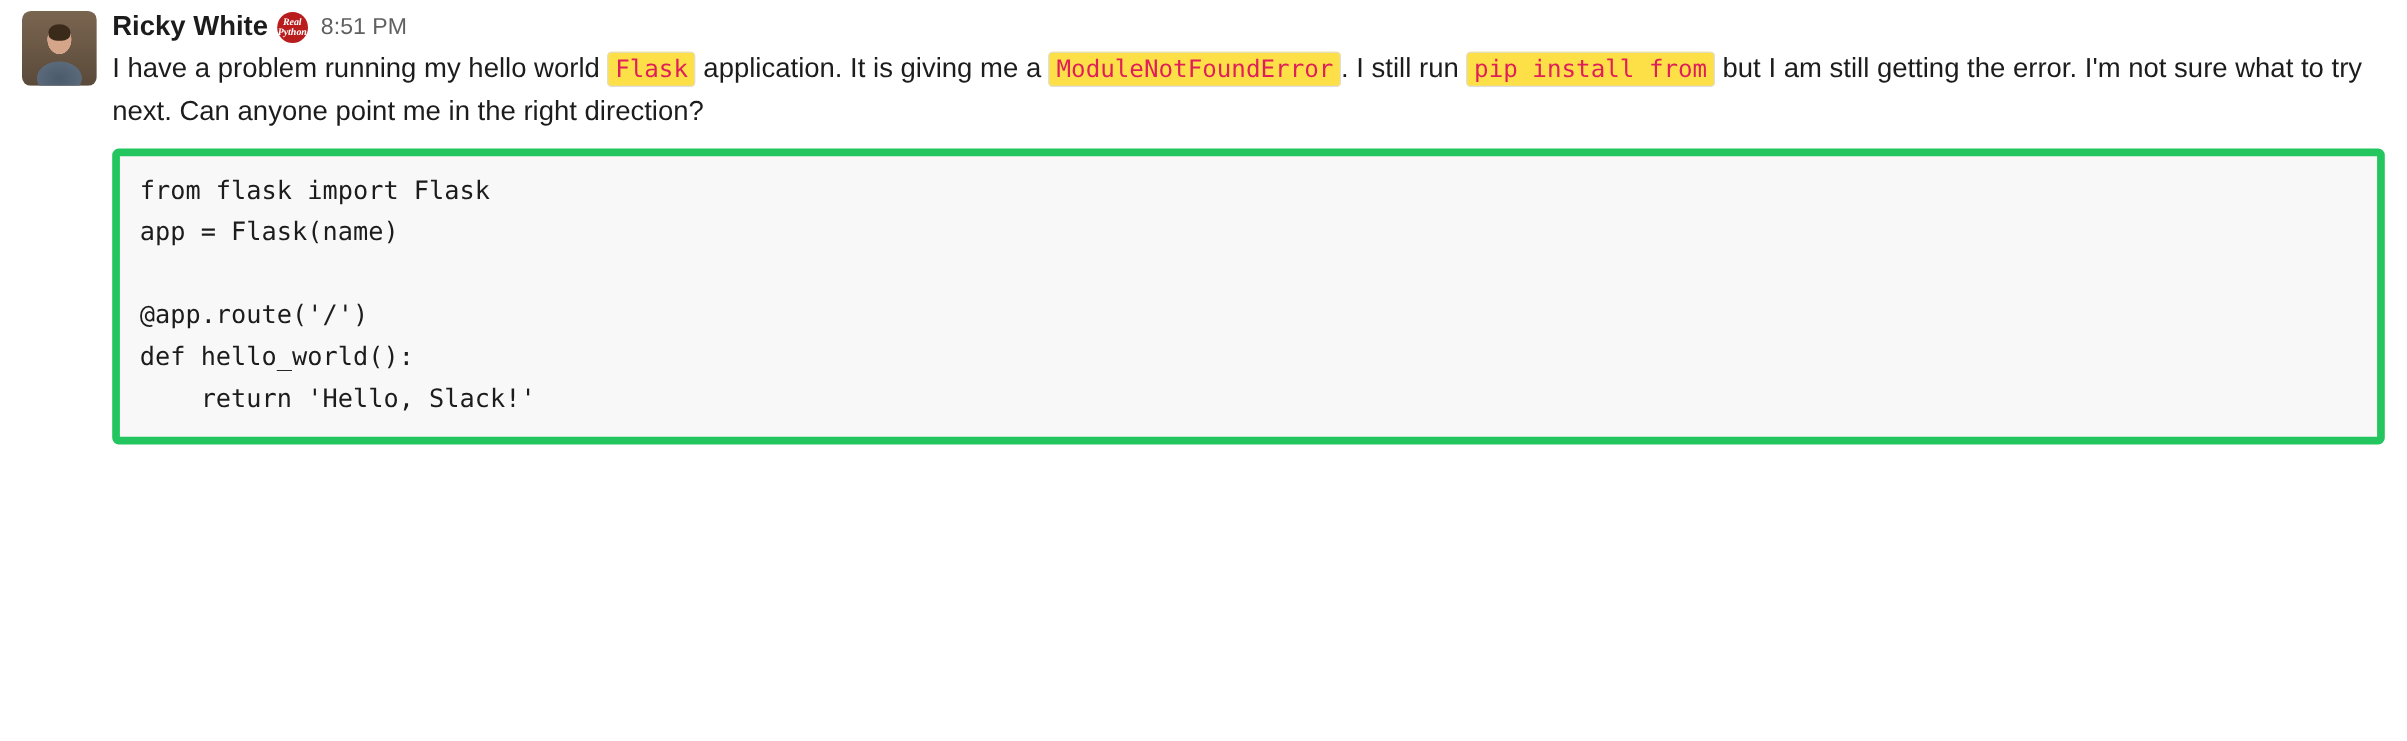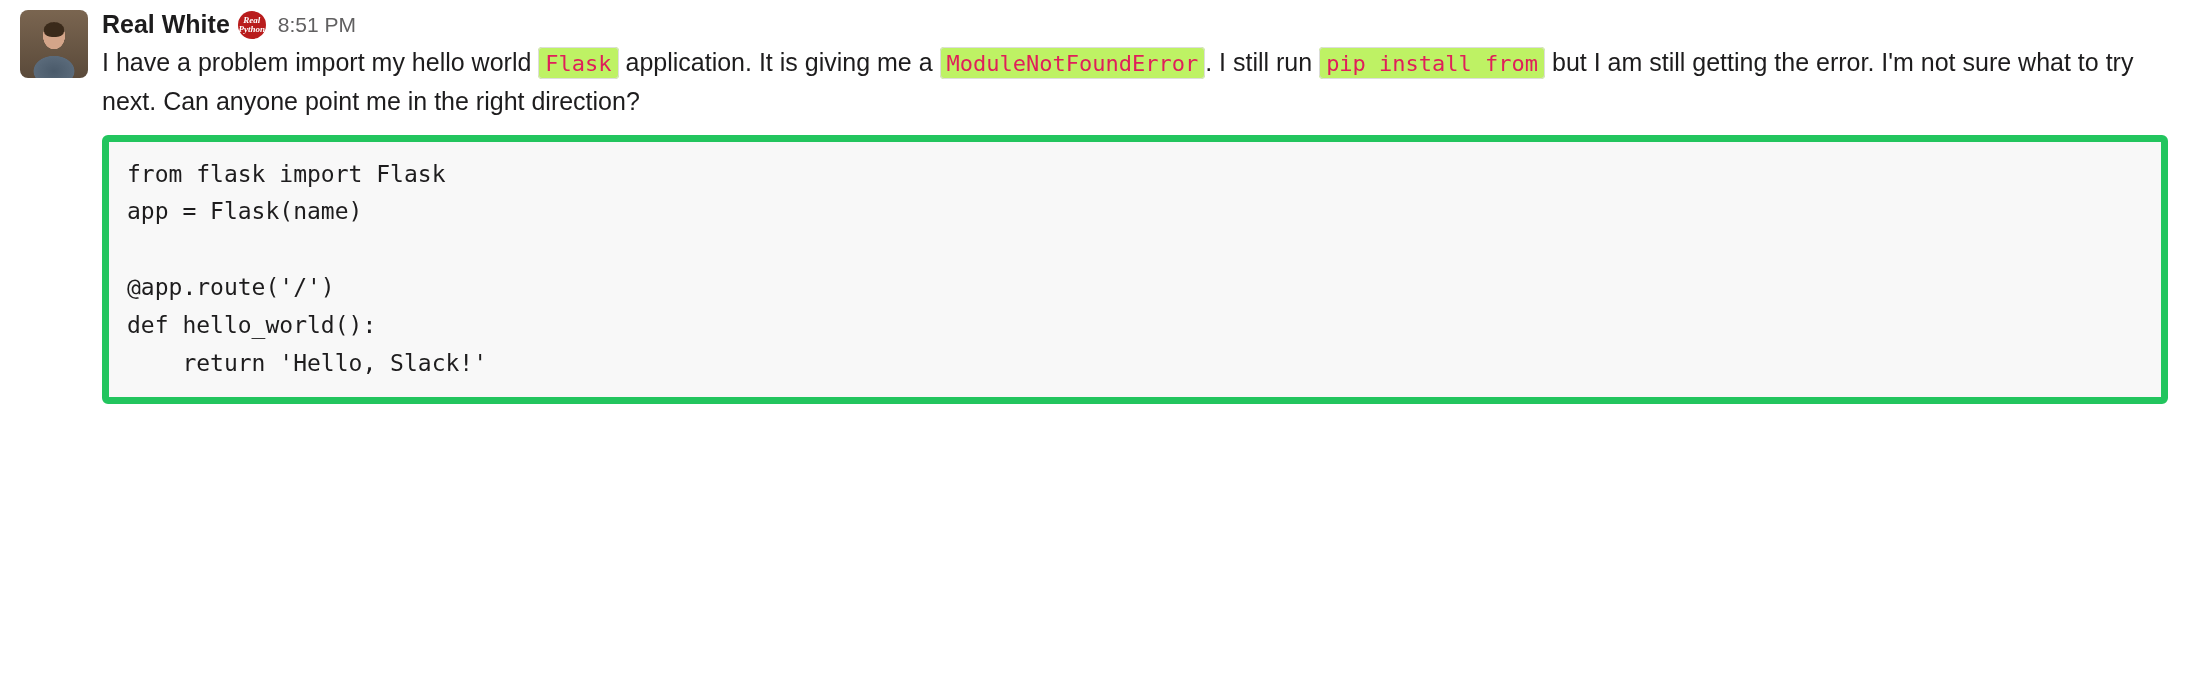--- a/index.html
+++ b/index.html
@@ -77,21 +77,21 @@
       margin-left: 4px;
     }
     .body-text {
       font-size: 25px;
       line-height: 1.55;
       color: #1d1c1d;
     }
     .inline-code {
       font-family: ui-monospace, SFMono-Regular, Menlo, Monaco, Consolas, monospace;
       font-size: 22px;
-      background: #bef264;
+      background: #fde047;
       border: 1px solid #dddddd;
       border-radius: 4px;
       padding: 3px 6px 2px;
       color: #e01e5a;
     }
     .code-block {
       margin-top: 14px;
       background: #f8f8f8;
       border: 7px solid #22c55e;
       border-radius: 6px;
@@ -106,26 +106,26 @@
   </style>
 </head>
 <body>
 
 <div class="message">
   <div class="avatar">
     <div class="avatar-inner"></div>
   </div>
   <div class="content">
     <div class="header">
-      <span class="author">Real White</span>
+      <span class="author">Ricky White</span>
       <span class="badge">Real Python</span>
       <span class="timestamp">8:51 PM</span>
     </div>
     <div class="body-text">
-      <span>I have a problem import my hello world </span><code class="inline-code">Flask</code><span> application. It is giving me a </span><code class="inline-code">ModuleNotFoundError</code><span>. I still run </span><code class="inline-code">pip install from</code><span> but I am still getting the error. I'm not sure what to try next. Can anyone point me in the right direction?</span>
+      <span>I have a problem running my hello world </span><code class="inline-code">Flask</code><span> application. It is giving me a </span><code class="inline-code">ModuleNotFoundError</code><span>. I still run </span><code class="inline-code">pip install from</code><span> but I am still getting the error. I'm not sure what to try next. Can anyone point me in the right direction?</span>
     </div>
     <div class="code-block">from flask import Flask
 app = Flask(name)
 
 @app.route('/')
 def hello_world():
     return 'Hello, Slack!'</div>
   </div>
 </div>
 

